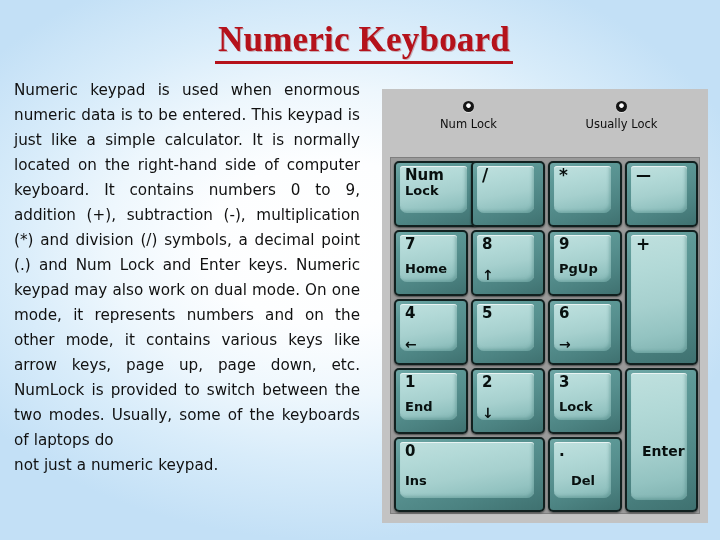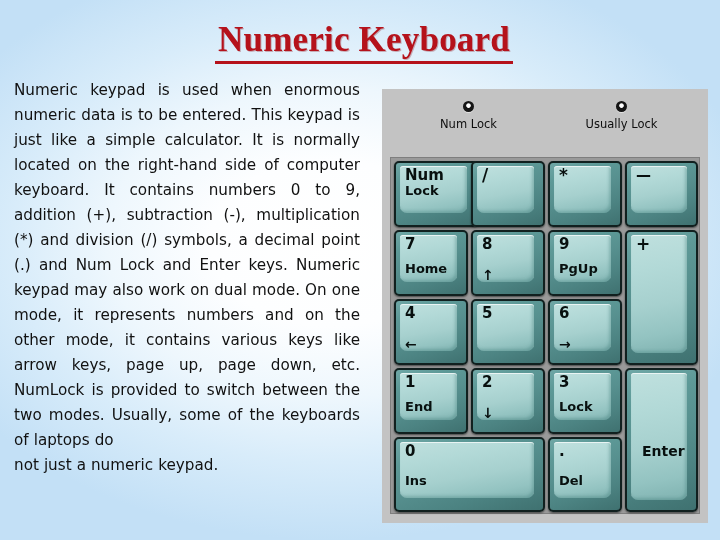--- a/index.html
+++ b/index.html
@@ -333,21 +333,21 @@
           <div class="cap"></div>
           <div class="legend">
             <span class="top">0</span>
             <span class="bot" style="bottom:12px;">Ins</span>
           </div>
         </div>
         <div class="key" style="left:154px; top:276px; width:74px;  height:75px;">
           <div class="cap"></div>
           <div class="legend">
             <span class="top">.</span>
-            <span class="bot" style="bottom:12px;">Del</span>
+            <span class="bot" style="bottom:12px;margin-left:12px;">Del</span>
           </div>
         </div>
 
       </div>
     </div>
   </div>
 
 </div>
 
 </body></html>

